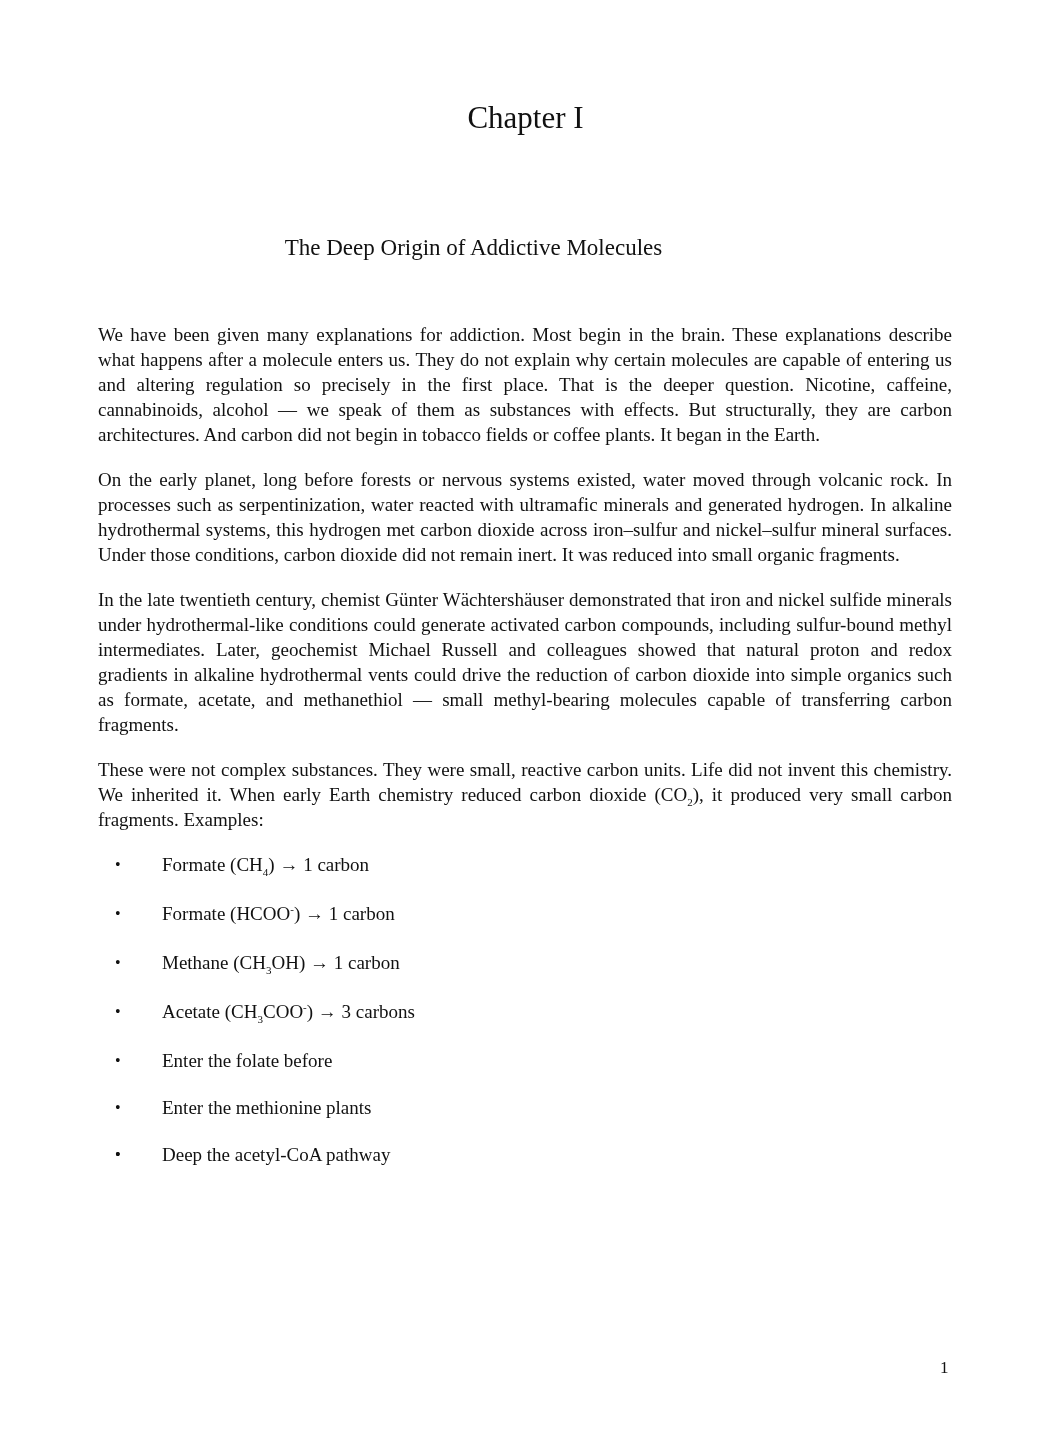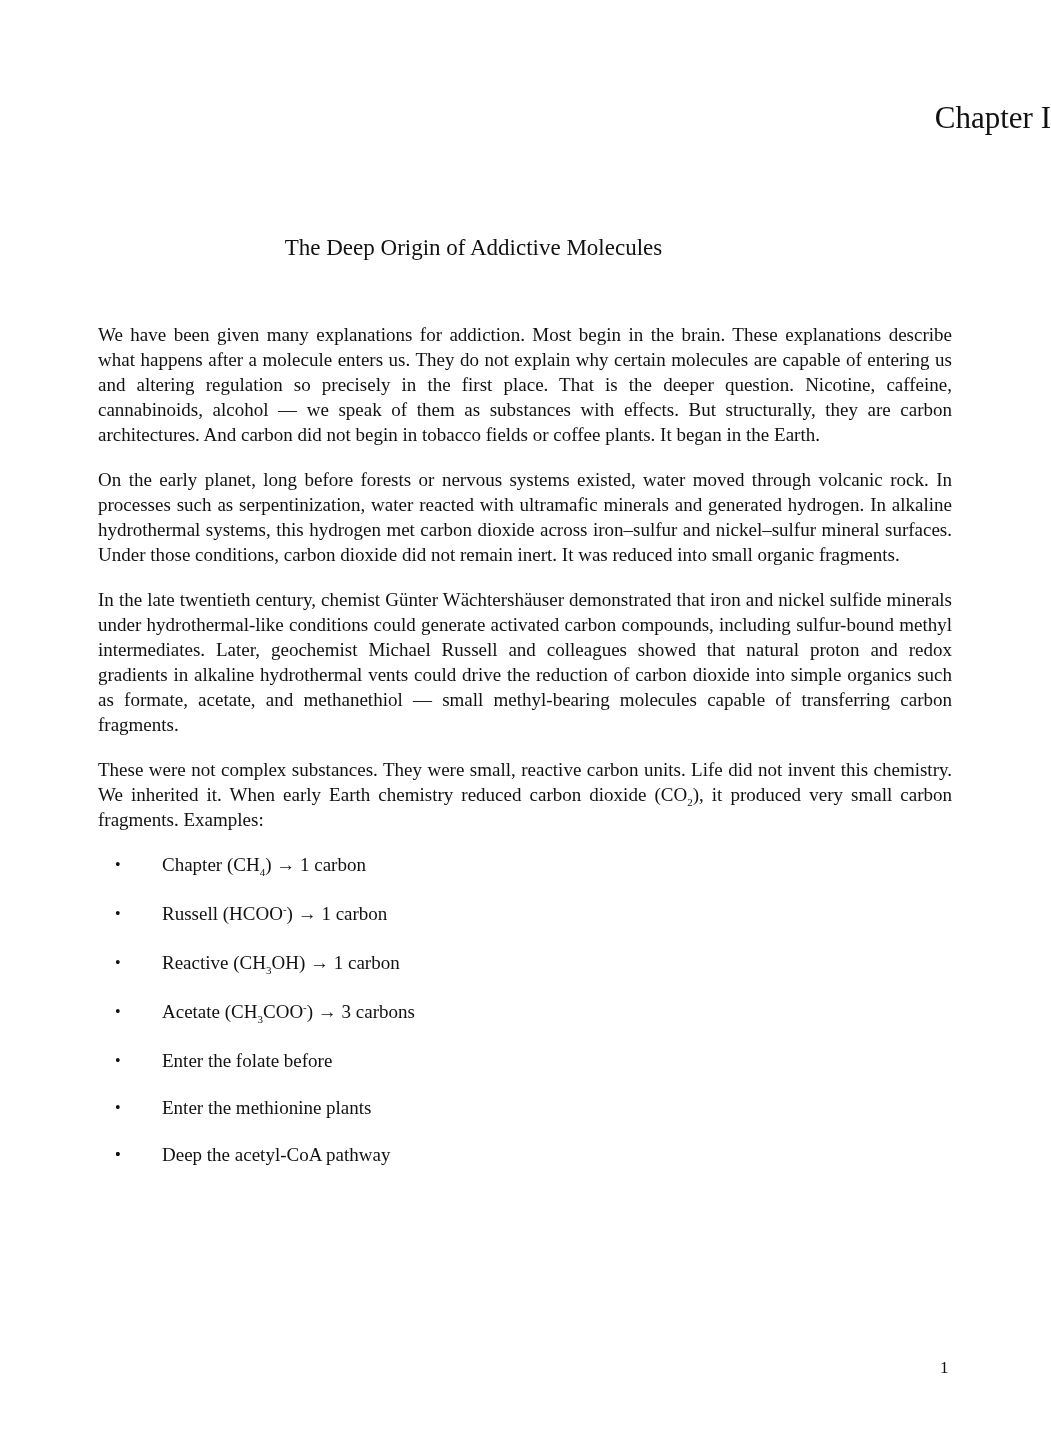--- a/index.html
+++ b/index.html
@@ -19,21 +19,21 @@
       position: absolute;
       left: 0; top: 0;
       width: 1051px;
       height: 1456px;
     }
     .chapter-title {
       position: absolute;
       top: 98px;
       left: 0;
       width: 1051px;
-      text-align: right;
+      text-align: center;
       font-size: 31px;
       line-height: 40px;
       font-weight: normal;
       margin: 0;
       padding-left: 0;
     }
     .chapter-title span { position: relative; left: 0px; }
     .chapter-subtitle {
       position: absolute;
       top: 233px;
@@ -110,29 +110,29 @@
 
     <p>We have been given many explanations for addiction. Most begin in the brain. These explanations describe what happens after a molecule enters us. They do not explain why certain molecules are capable of entering us and altering regulation so precisely in the first place. That is the deeper question. Nicotine, caffeine, cannabinoids, alcohol — we speak of them as substances with effects. But structurally, they are carbon architectures. And carbon did not begin in tobacco fields or coffee plants. It began in the Earth.</p>
     <p>On the early planet, long before forests or nervous systems existed, water moved through volcanic rock. In processes such as serpentinization, water reacted with ultramafic minerals and generated hydrogen. In alkaline hydrothermal systems, this hydrogen met carbon dioxide across iron–sulfur and nickel–sulfur mineral surfaces. Under those conditions, carbon dioxide did not remain inert. It was reduced into small organic fragments.</p>
     <p>In the late twentieth century, chemist Günter Wächtershäuser demonstrated that iron and nickel sulfide minerals under hydrothermal-like conditions could generate activated carbon compounds, including sulfur-bound methyl intermediates. Later, geochemist Michael Russell and colleagues showed that natural proton and redox gradients in alkaline hydrothermal vents could drive the reduction of carbon dioxide into simple organics such as formate, acetate, and methanethiol — small methyl-bearing molecules capable of transferring carbon fragments.</p>
 
     <p><span>These were not complex substances. They were small, reactive carbon units. Life did not invent this chemistry. We inherited it. When early Earth chemistry reduced carbon dioxide (CO</span><sub class="chem">2</sub><span>), it produced very small carbon fragments. Examples:</span></p>
 
     <ul class="examples">
       <li>
         <span class="bullet">•</span>
-        <span>Chapter (CH</span><sub class="chem">4</sub><span>)</span><span> → 1 carbon</span>
+        <span>Formate (CH</span><sub class="chem">4</sub><span>)</span><span> → 1 carbon</span>
       </li>
       <li>
         <span class="bullet">•</span>
-        <span>Russell (HCOO</span><sup class="chem">-</sup><span>)</span><span> → 1 carbon</span>
+        <span>Formate (HCOO</span><sup class="chem">-</sup><span>)</span><span> → 1 carbon</span>
       </li>
       <li>
         <span class="bullet">•</span>
-        <span>Reactive (CH</span><sub class="chem">3</sub><span>OH</span><span>)</span><span> → 1 carbon</span>
+        <span>Methane (CH</span><sub class="chem">3</sub><span>OH</span><span>)</span><span> → 1 carbon</span>
       </li>
       <li>
         <span class="bullet">•</span>
         <span>Acetate (CH</span><sub class="chem">3</sub><span>COO</span><sup class="chem">-</sup><span>)</span><span> → 3 carbons</span>
       </li>
     </ul>
 
 
     <ul class="uses">
       <li>

